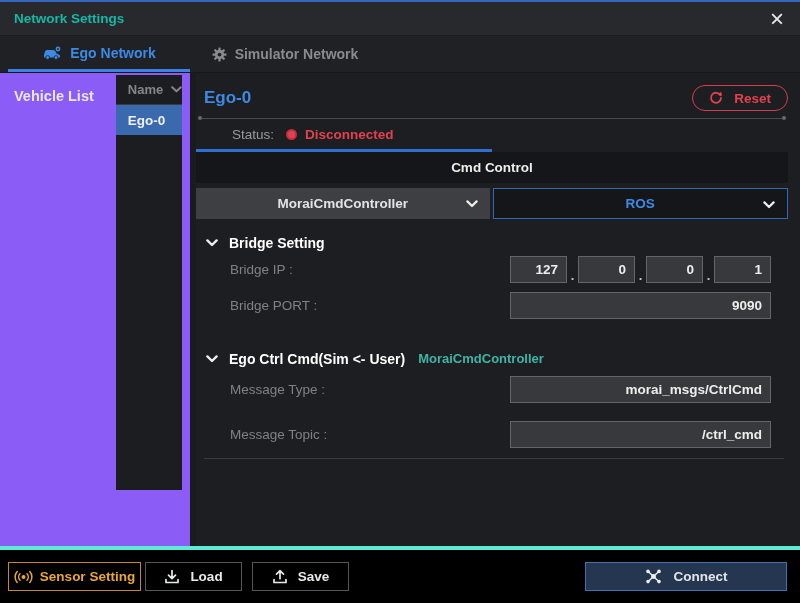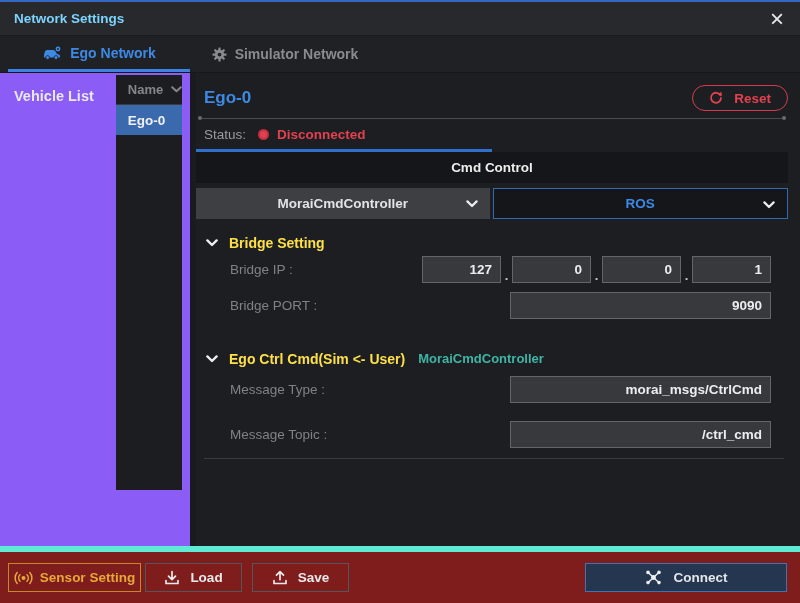--- a/index.html
+++ b/index.html
@@ -2,21 +2,21 @@
 <html><head>
 <meta charset="utf-8">
 <style>
   * { margin:0; padding:0; box-sizing:border-box; }
   html,body { width:800px; height:603px; background:#17181b; }
   body { font-family:"Liberation Sans", sans-serif; color:#d8d9dc; font-size:13px; overflow:hidden; }
   .window { width:800px; height:603px; background:#222327; border-top:2px solid #3568c4; display:flex; flex-direction:column; }
 
   
   .titlebar { height:34px; background:#28292d; display:flex; align-items:center; padding:0 16px 0 14px; border-bottom:1px solid #1a1b1e; }
-  .titlebar .title { color:#7dd3fc; font-weight:bold; font-size:13.5px; flex:1; }
+  .titlebar .title { color:#14b8a6; font-weight:bold; font-size:13.5px; flex:1; }
   .titlebar .close { color:#e8e9ea; font-size:24px; line-height:20px; cursor:pointer; font-weight:400; }
 
   
   .tabbar { height:37px; background:#202125; display:flex; align-items:stretch; border-bottom:1px solid #17181a; }
   .tab { display:flex; align-items:center; justify-content:center; gap:8px; font-size:14px; font-weight:bold; color:#8a8b8e; cursor:pointer; }
   .tab.ego { width:182px; margin-left:8px; color:#3d8ae5; border-bottom:3px solid #3d84e0; }
   .tab.sim { width:190px; }
 
   
   .bodyrow { flex:1; display:flex; min-height:0; background:#1a1b1e; }
@@ -27,53 +27,53 @@
   .list-item { height:30px; display:flex; align-items:center; padding-left:12px; color:#f0f1f3; font-weight:bold; font-size:13.5px; cursor:pointer; }
   .list-item.selected { background:#3a69ad; }
 
   .main { flex:1; margin-left:6px; background:#1d1e22; padding:10px 12px 0 0; display:flex; flex-direction:column; }
   .main-header { height:30px; display:flex; align-items:center; justify-content:space-between; padding-left:8px; }
   .main-title { color:#3d8ae5; font-weight:bold; font-size:17px; }
   .reset-btn { display:flex; align-items:center; gap:11px; background:transparent; border:1.5px solid #d63c50; border-radius:14px; color:#e2414f; font-weight:bold; font-size:13.5px; height:26px; padding:0 16px; cursor:pointer; font-family:inherit; }
   .dot-divider { display:flex; align-items:center; margin:3px 2px 0 2px; }
   .dot-divider .dot { width:4px; height:4px; border-radius:50%; background:#6a6b6e; }
   .dot-divider .line { flex:1; height:1px; background:#4a4b4e; }
-  .status-row { height:29px; display:flex; align-items:center; gap:8px; padding-left:8px; }
+  .status-row { height:29px; display:flex; align-items:center; gap:8px; padding-left:8px;margin-left:28px; }
   .status-label { color:#9a9b9e; font-size:13.5px; }
   .status-dot { width:11px; height:11px; border-radius:50%; background:#e0404f; border:2px solid #c23040; margin-left:4px; }
   .status-value { color:#e2414f; font-weight:bold; font-size:13.5px; }
   .status-underline { width:296px; height:3px; background:#2f6fd0; }
 
   .subtabs { display:flex; gap:3px; }
   .subtab { flex:1; height:31px; display:flex; align-items:center; justify-content:center; font-size:13.5px; cursor:pointer; background:#2b2c30; color:#bcbdc0; }
   .subtab.active { background:#151619; color:#eceded; font-weight:bold; }
 
   .dropdown-row { display:flex; gap:3px; margin-top:5px; }
   .dropdown { flex:1; height:31px; display:flex; align-items:center; justify-content:center; position:relative; cursor:pointer; font-size:13.5px; }
   .dropdown .chev { position:absolute; right:12px; top:12px; }
   .dropdown.controller { background:#3e3f43; color:#e2e3e6; font-weight:bold; }
   .dropdown.ros { background:#15161a; border:1px solid #2d6cae; color:#3d8ae5; font-weight:bold; }
 
   .section-header { display:flex; align-items:center; gap:11px; padding-left:10px; margin-top:13px; height:21px; }
-  .section-header .sec-title { color:#fde047; font-weight:bold; font-size:14px; }
+  .section-header .sec-title { color:#ffffff; font-weight:bold; font-size:14px; }
   .section-header .sec-sub { color:#3eb5a5; font-weight:bold; font-size:13px; margin-left:2px; }
   .section-header.second { margin-top:29px; }
 
   .field-row { display:flex; align-items:center; justify-content:space-between; margin:6px 17px 0 34px; height:28px; }
   .field-row.first { margin-top:2px; }
   .field-label { color:#808186; font-size:13.5px; }
   .txt-input { background:#38393d; border:1px solid #646569; color:#eceded; font-weight:bold; font-size:13.5px; text-align:right; height:27px; padding:0 8px; font-family:inherit; outline:none; }
   .ip-group { display:flex; align-items:flex-end; }
-  .ip-group .txt-input { width:79px; }
+  .ip-group .txt-input { width:57px; }
   .ip-sep { width:11px; text-align:center; color:#c8c9cc; font-weight:bold; line-height:14px; }
   .wide-input { width:261px; }
   .main-divider { height:1px; background:#3a3b3e; margin:10px 4px 0 8px; }
 
   
-  .footer { height:57px; background:#7f1d1d; border-top:6px solid #5eead4; display:flex; align-items:center; padding:0 13px 0 8px; }
+  .footer { height:57px; background:#000000; border-top:4px solid #5eead4; display:flex; align-items:center; padding:0 13px 0 8px; }
   .fbtn { height:29px; display:flex; align-items:center; justify-content:center; gap:10px; background:transparent; border:1px solid #55565a; color:#e8e9ea; font-size:13.5px; font-weight:bold; cursor:pointer; font-family:inherit; }
   .fbtn.sensor { width:133px; border-color:#c8882a; color:#e8a838; gap:7px; }
   .fbtn.load { width:97px; margin-left:4px; }
   .fbtn.save { width:97px; margin-left:10px; }
   .fbtn.connect { width:202px; margin-left:auto; background:#253750; border:1px solid #3f72ae; color:#e2e6ea; gap:12px; }
 
   svg { display:block; }
 </style>
 </head>
 <body>

